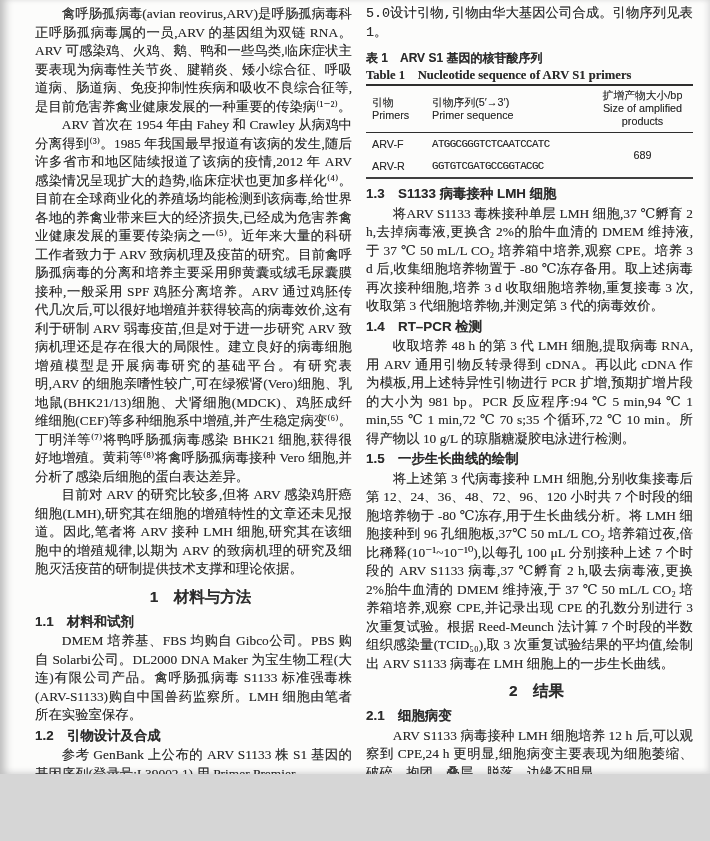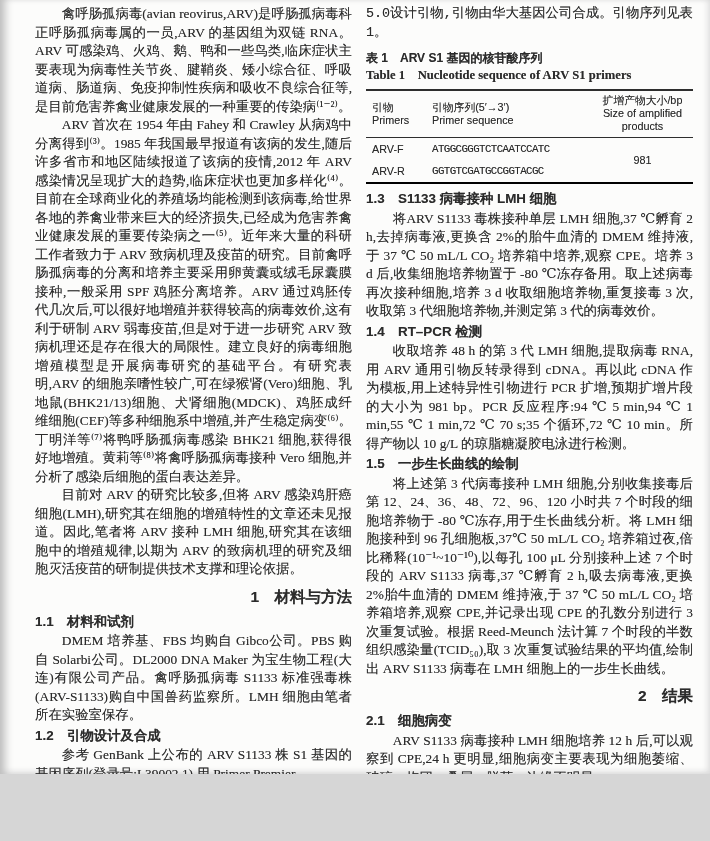--- a/index.html
+++ b/index.html
@@ -22,42 +22,42 @@
     text-align:justify;
     text-shadow:0 0 0.4px rgba(40,40,40,0.45);
   }
   .col-left  { left:35px;  width:317px; }
   .col-right { left:366px; width:327px; }
   p.para { margin:0; text-indent:2em; }
   p.cont { margin:0; text-indent:0;font-family:Liberation Mono, monospace; }
   .h1 {
     font-family:"Liberation Sans","DejaVu Sans",sans-serif;
     font-weight:bold; font-size:15.5px; line-height:20px;
-    margin:8px 0 6px 14px; text-align:right;
+    margin:8px 0 6px 14px; text-align:center;
   }
   .h2 {
     font-family:"Liberation Sans","DejaVu Sans",sans-serif;
     font-weight:bold; font-size:13.4px; line-height:18.5px;
     margin:2px 0 1px; text-align:left;
   }
   .table-block { margin:8px 0 6px; }
   .tcap {
     font-weight:bold; text-align:left; text-indent:0;
   }
   .tcap-zh {
     font-family:"Liberation Sans","DejaVu Sans",sans-serif;
     font-size:12px; line-height:16px;
   }
   .tcap-en {
     font-family:"Liberation Serif","DejaVu Serif",serif;
     font-size:12.6px; line-height:17px; margin-top:1px;
   }
   table.primer-table {
-    width:100%; border-collapse:collapse; margin-top:5px;
-    border-top:2px solid #2e2e2e; border-bottom:2px solid #000000;
+    width:100%; border-collapse:collapse; 
+    border-top:2px solid #2e2e2e; border-bottom:2px solid #404040;
     font-family:"Liberation Sans","DejaVu Sans",sans-serif;
   }
   .primer-table th {
     font-weight:normal; font-size:10.8px; line-height:13px;
     padding:3px 0 4px; border-bottom:1px solid #2e2e2e;
     vertical-align:middle;
   }
   .primer-table td {
     font-size:10.8px; line-height:13px; padding:5px 0 4px;
     vertical-align:middle;
@@ -108,21 +108,21 @@
             <th class="c3">
               <div class="th-zh">扩增产物大小/bp</div>
               <div class="th-en">Size of amplified products</div>
             </th>
           </tr>
         </thead>
         <tbody>
           <tr>
             <td class="c1">ARV-F</td>
             <td class="c2 seq">ATGGCGGGTCTCAATCCATC</td>
-            <td class="c3" rowspan="2">981</td>
+            <td class="c3" rowspan="2">689</td>
           </tr>
           <tr>
             <td class="c1">ARV-R</td>
             <td class="c2 seq">GGTGTCGATGCCGGTACGC</td>
           </tr>
         </tbody>
       </table>
     </div>
 
     <div class="h2">1.3　S1133 病毒接种 LMH 细胞</div>

